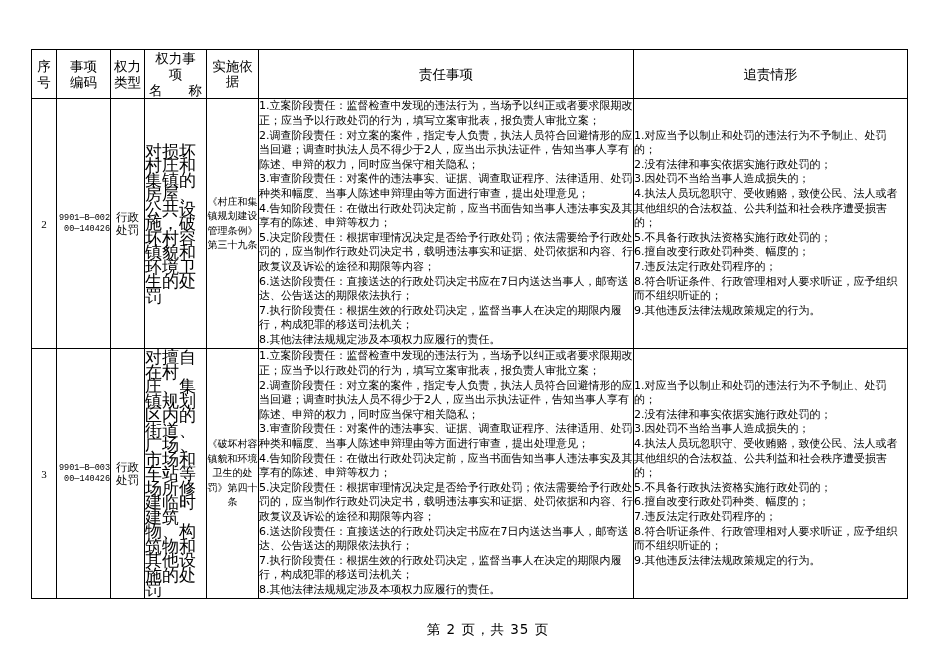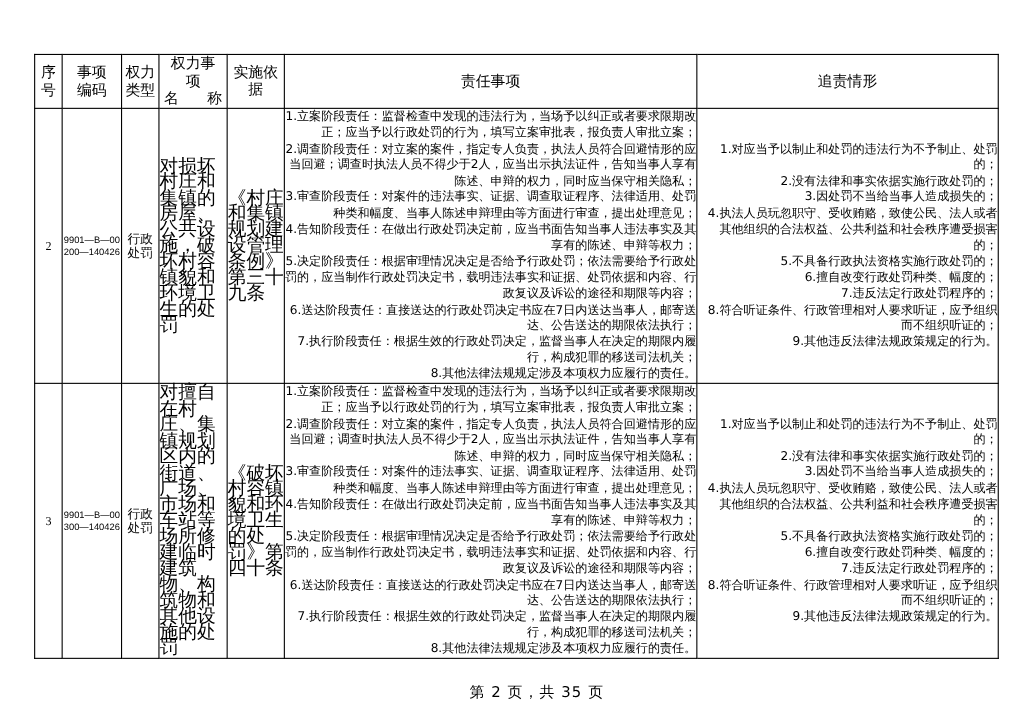--- a/index.html
+++ b/index.html
@@ -78,52 +78,52 @@
     text-align: right;
   }
 
   
   td.seq {
     text-align: center;
     font-size: 11px;
     font-family: "Liberation Serif", "DejaVu Serif", serif;
   }
   td.code {
-    text-align: center;
+    text-align: right;
     font-size: 8.5px;
     line-height: 11px;
-    font-family: Liberation Sans, sans-serif;
+    font-family: Liberation Mono, monospace;
     padding: 0 2px 0 3px;
     word-break: break-all;
   }
   td.ptype {
     font-size: 11.5px;
     line-height: 13px;
     text-align: center;
   }
   td.pname {
     font-size: 17px;
     line-height: 14.5px;
     padding: 0 3px;
     text-align: left;
     word-break: break-all;
   }
   td.basis {
-    font-size: 17px;
+    font-size: 10px;
     line-height: 14.5px;
     padding: 0 3px;
-    text-align: left;
+    text-align: center;
     word-break: break-all;
   }
   td.duty, td.account {
     vertical-align: top;
     font-size: 11px;
     line-height: 14.6px;
     padding: 3px 2px 3px 3px;
-    text-align: right;
+    text-align: left;
     word-break: break-all;
   }
   td.duty .para, td.account .para {
     margin: 0;
     text-indent: 0;
   }
   
   tr.row-a td { height: 249px; }
   tr.row-b td { height: 249px; }
 

